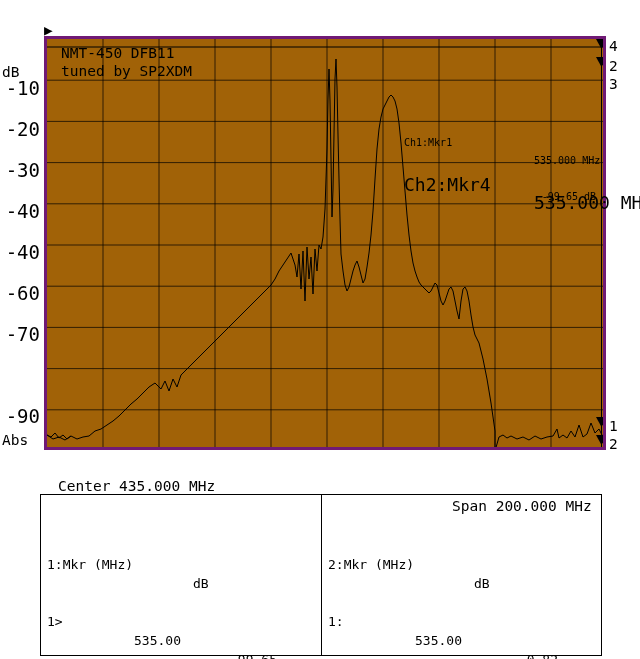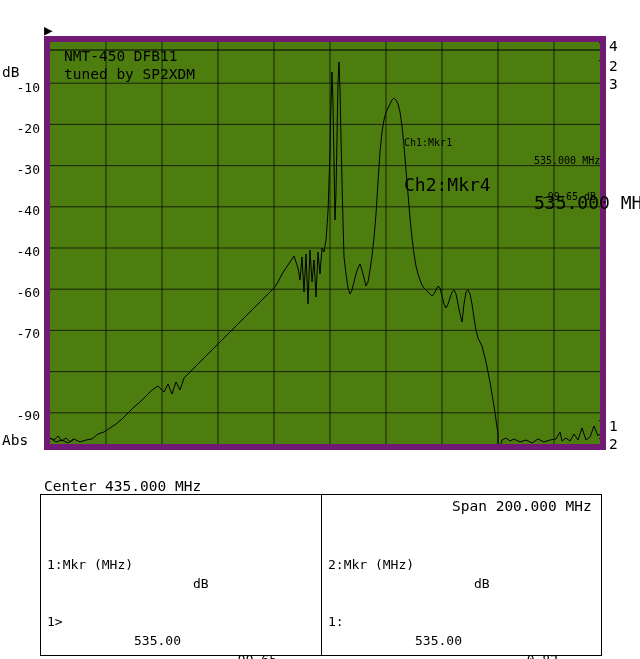--- a/index.html
+++ b/index.html
@@ -67,31 +67,31 @@
     left: 0; top: 36px;
     width: 640px;
     height: 450px;
   }
   #plot {
     position: absolute;
     left: 44px;
     top: 0px;
     width: 562px;
     height: 414px;
-    border: 6px solid #701a75;
+    border: 3px solid #701a75;
     box-sizing: border-box;
     overflow: hidden;
-    background: #4d7c0f;
+    background: #a16207;
   }
   #plot svg { display: block; }
 
   
   .ylabel {
     position: absolute;
-    font-size: 13px;
+    font-size: 19px;
     line-height: 14.5px;
     text-align: right;
     width: 40px;
     left: 0px;
     white-space: pre;
   }
   .axis-db {
     position: absolute;
     left: 2px;
     font-size: 14.5px;
@@ -141,21 +141,21 @@
   #footer-line {
     position: absolute;
     left: 0;
     top: 420px;
     width: 640px;
     height: 20px;
     font-size: 14.5px;
     line-height: 20px;
     white-space: pre;
   }
-  #center-text { position: absolute; left: 44px; }
+  #center-text { position: absolute; left: 58px; }
   #span-text { position: absolute; left: 452px; }
 
   
   #tables {
     position: absolute;
     left: 40px;
     top: 494px;
     width: 562px;
     height: 162px;
     border: 1px solid #000;

